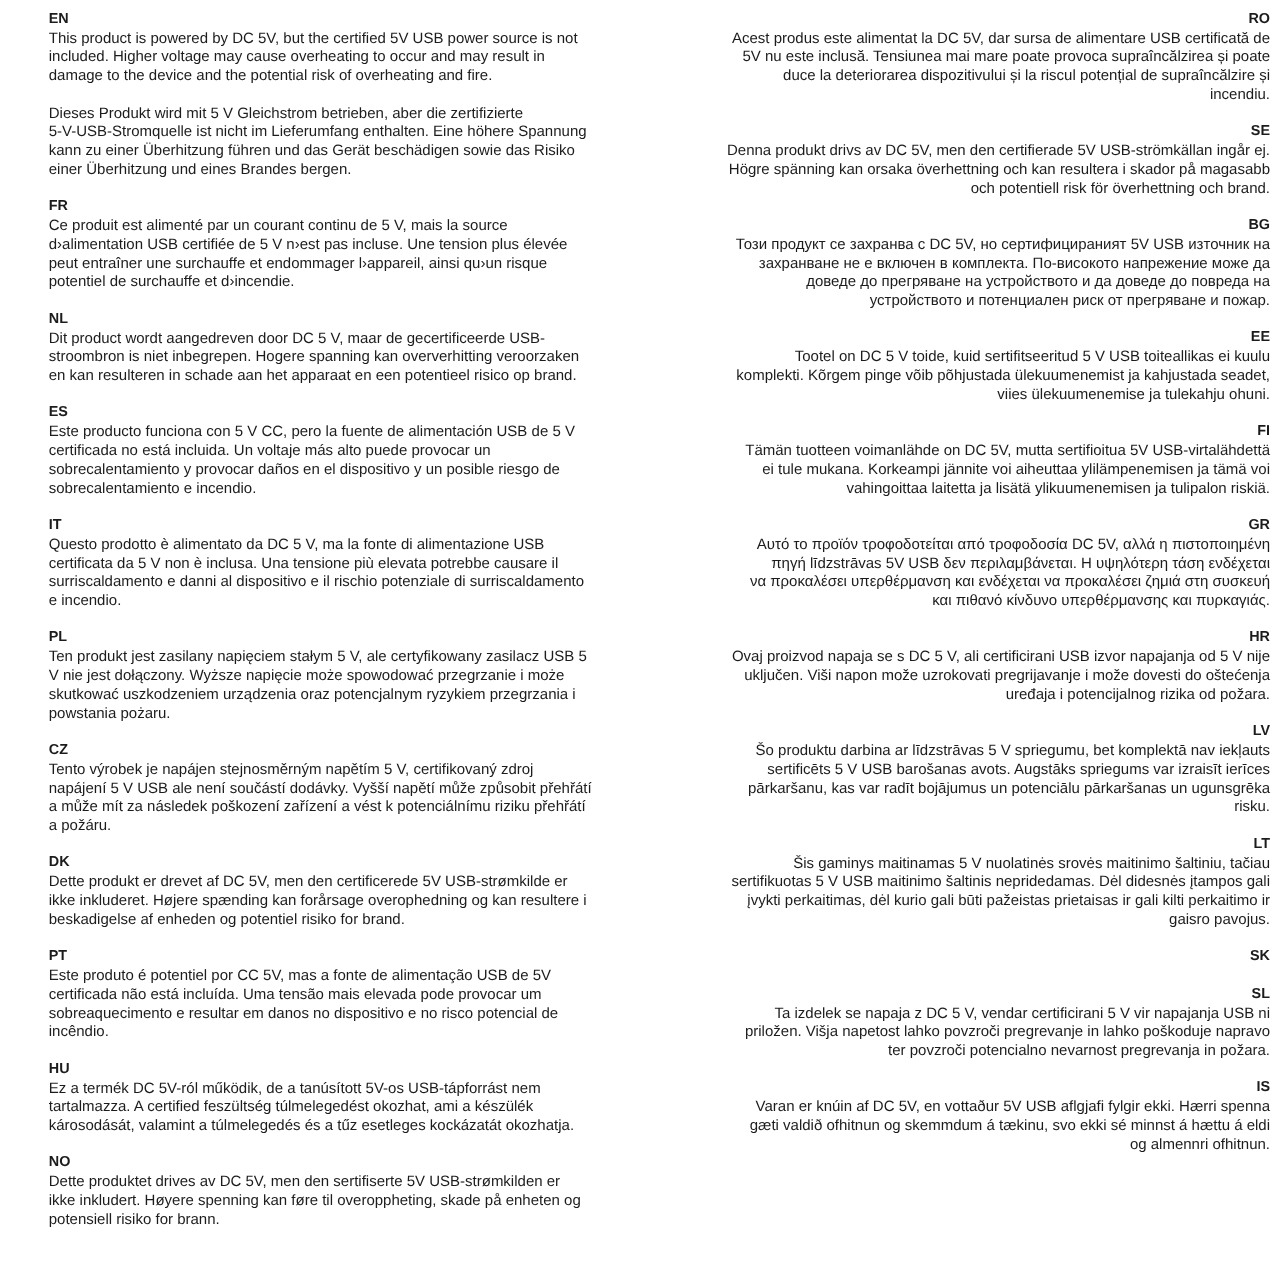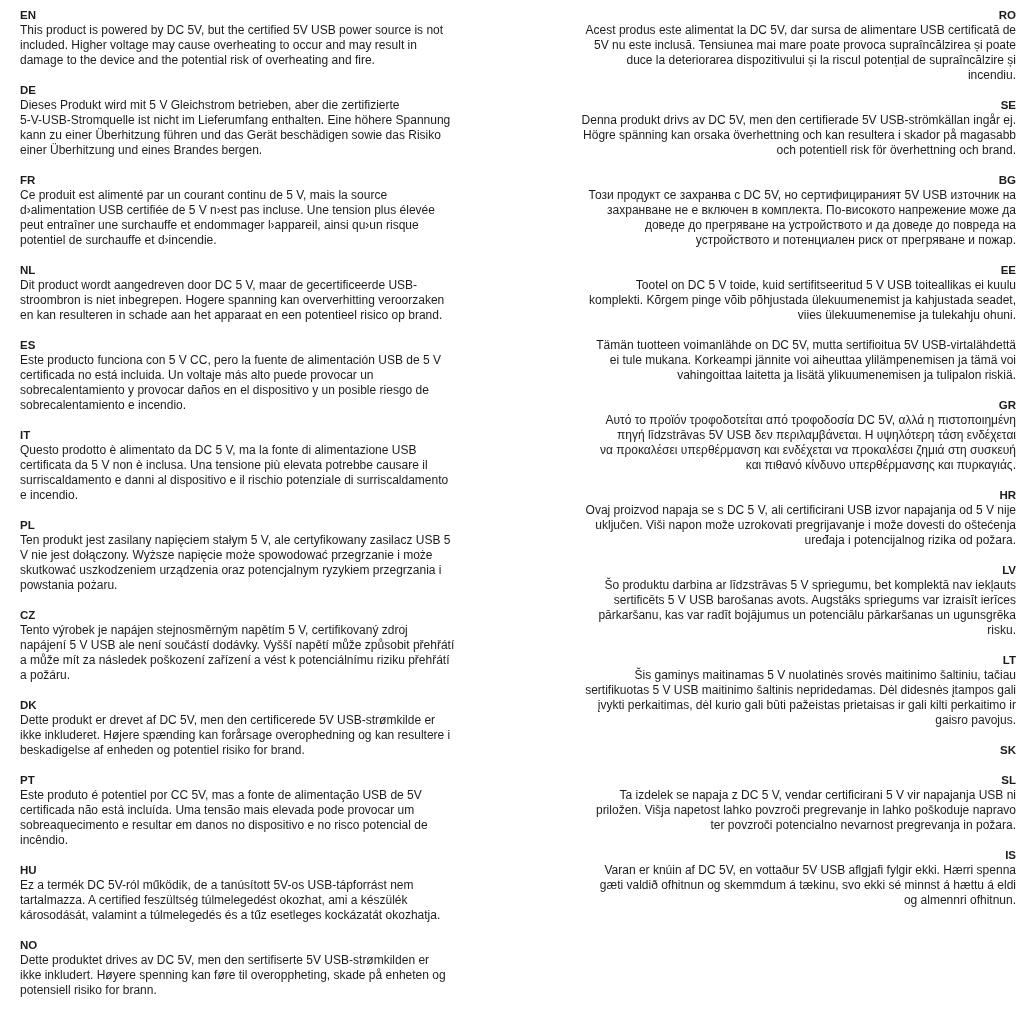--- a/index.html
+++ b/index.html
@@ -16,21 +16,21 @@
     height: 1024px;
     background: #ffffff;
     font-family: "Liberation Sans", sans-serif;
     color: #1c1c1c;
   }
   .col {
     position: absolute;
     top: 8px;
     width: 500px;
   }
-  .col-left  { left: 20px; }
+  .col-left  { left: 39px; }
   .col-right { left: 516px; text-align: right; }
   .section { margin-bottom: 15px; }
   .lang-code {
     font-size: 11.5px;
     line-height: 15px;
     font-weight: 700;
     white-space: pre;
   }
   .lang-text {
     font-size: 12px;
@@ -44,21 +44,20 @@
 <div class="page">
 
   <div class="col col-left">
     <div class="section">
       <div class="lang-code">EN</div>
       <div class="lang-text">This product is powered by DC 5V, but the certified 5V USB power source is not
 included. Higher voltage may cause overheating to occur and may result in
 damage to the device and the potential risk of overheating and fire.</div>
     </div>
     <div class="section">
-      <div class="lang-code">DE</div>
       <div class="lang-text">Dieses Produkt wird mit 5 V Gleichstrom betrieben, aber die zertifizierte
 5-V-USB-Stromquelle ist nicht im Lieferumfang enthalten. Eine höhere Spannung
 kann zu einer Überhitzung führen und das Gerät beschädigen sowie das Risiko
 einer Überhitzung und eines Brandes bergen.</div>
     </div>
     <div class="section">
       <div class="lang-code">FR</div>
       <div class="lang-text">Ce produit est alimenté par un courant continu de 5 V, mais la source
 d›alimentation USB certifiée de 5 V n›est pas incluse. Une tension plus élevée
 peut entraîner une surchauffe et endommager l›appareil, ainsi qu›un risque
@@ -146,20 +145,21 @@
 доведе до прегряване на устройството и да доведе до повреда на
 устройството и потенциален риск от прегряване и пожар.</div>
     </div>
     <div class="section">
       <div class="lang-code">EE</div>
       <div class="lang-text">Tootel on DC 5 V toide, kuid sertifitseeritud 5 V USB toiteallikas ei kuulu
 komplekti. Kõrgem pinge võib põhjustada ülekuumenemist ja kahjustada seadet,
 viies ülekuumenemise ja tulekahju ohuni.</div>
     </div>
     <div class="section">
+      <div class="lang-code">FI</div>
       <div class="lang-text">Tämän tuotteen voimanlähde on DC 5V, mutta sertifioitua 5V USB-virtalähdettä
 ei tule mukana. Korkeampi jännite voi aiheuttaa ylilämpenemisen ja tämä voi
 vahingoittaa laitetta ja lisätä ylikuumenemisen ja tulipalon riskiä.</div>
     </div>
     <div class="section">
       <div class="lang-code">GR</div>
       <div class="lang-text">Αυτό το προϊόν τροφοδοτείται από τροφοδοσία DC 5V, αλλά η πιστοποιημένη
 πηγή līdzstrāvas 5V USB δεν περιλαμβάνεται. Η υψηλότερη τάση ενδέχεται
 να προκαλέσει υπερθέρμανση και ενδέχεται να προκαλέσει ζημιά στη συσκευή
 και πιθανό κίνδυνο υπερθέρμανσης και πυρκαγιάς.</div>

